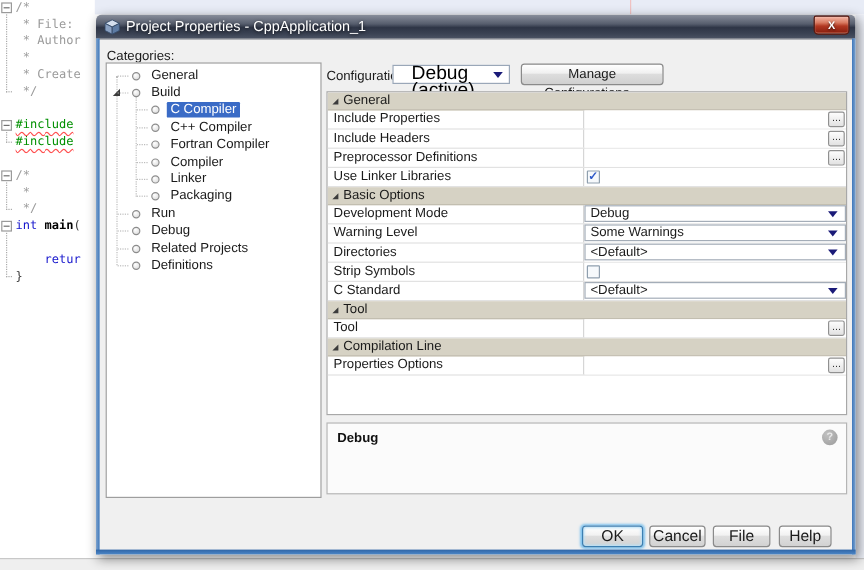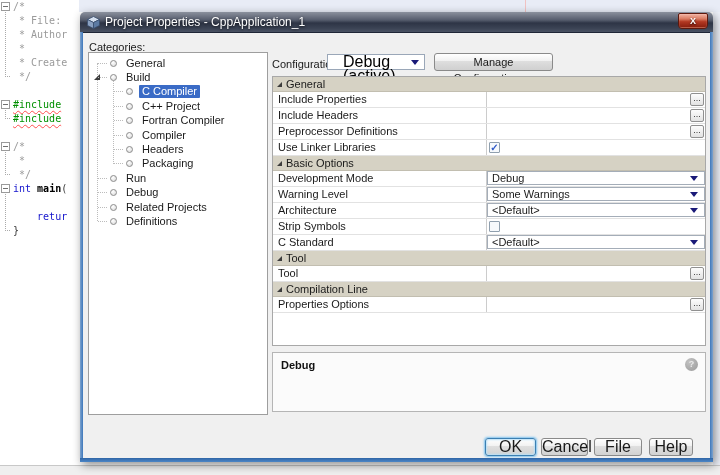--- a/index.html
+++ b/index.html
@@ -70,21 +70,21 @@
   .combo { position:absolute; left:0px; top:0px; right:0px; bottom:1px; border:1px solid #a4adb8; background:#fff; font-size:11px; line-height:13px; padding-left:4px; }
   .combo .combo-arrow { top:4px; right:6px; }
   .cb { position:absolute; left:2px; top:2px; width:11px; height:11px; border:1px solid #8f9fae; background:#f6f9fc; border-radius:1px;
         font-size:10px; line-height:10px; text-align:center; color:#2e59c8; font-weight:bold; }
 
   .desc-panel { position:absolute; left:192px; top:340px; width:434px; height:60px; background:#fbfbfb; border:1px solid #b5b5b5; }
   .desc-title { position:absolute; left:8px; top:6px; font-size:11px; font-weight:bold; color:#111; }
   .help-circle { position:absolute; right:7px; top:5px; width:13px; height:13px; border-radius:50%;
                  background:radial-gradient(circle at 35% 30%, #c2c2c2, #9a9a9a); color:#e9e9e9; font-size:9px; font-weight:bold; text-align:center; line-height:13px; }
 
-  .btn { position:absolute; top:426px; height:18px; font-size:16px; color:#1a1a1a; text-align:center; line-height:16px;
+  .btn { position:absolute; top:426px; height:18px; font-size:13px; color:#1a1a1a; text-align:center; line-height:16px;
          background:linear-gradient(#ffffff,#f1f1f1 45%,#dfdfdf 46%,#d2d2d2); border:1px solid #8a8a8a; border-radius:3px; }
   .btn.primary { border:1px solid #3c7fb1; box-shadow:0 0 2px 1px #7fc3ef, inset 0 0 2px 1px #b9e0f7; }
 </style>
 </head>
 <body>
 
 <div class="editor">
   <div id="fold-margin">
       <div class="fold-box" style="top: 2px;"></div>
       <div class="fold-line" style="top: 12px; height: 65px;"></div>
@@ -134,36 +134,36 @@
         <span class="tlabel sel">C Compiler</span>
       </div>
       <div class="titem lvl0" style="top: 17.4px;">
         <span class="hdots"></span>
         <span class="node-circle"></span>
         <span class="tlabel">Build</span>
       </div>
       <div class="titem lvl1" style="top: 46.2px;">
         <span class="hdots"></span>
         <span class="node-circle"></span>
-        <span class="tlabel">C++ Project</span>
+        <span class="tlabel">C++ Compiler</span>
       </div>
       <div class="titem lvl1" style="top: 60.6px;">
         <span class="hdots"></span>
         <span class="node-circle"></span>
         <span class="tlabel">Fortran Compiler</span>
       </div>
       <div class="titem lvl1" style="top: 75px;">
         <span class="hdots"></span>
         <span class="node-circle"></span>
         <span class="tlabel">Compiler</span>
       </div>
       <div class="titem lvl1" style="top: 89.4px;">
         <span class="hdots"></span>
         <span class="node-circle"></span>
-        <span class="tlabel">Headers</span>
+        <span class="tlabel">Linker</span>
       </div>
       <div class="titem lvl1" style="top: 103.8px;">
         <span class="hdots"></span>
         <span class="node-circle"></span>
         <span class="tlabel">Packaging</span>
       </div>
       <div class="titem lvl0" style="top: 118.2px;">
         <span class="hdots"></span>
         <span class="node-circle"></span>
         <span class="tlabel">Run</span>
@@ -231,21 +231,21 @@
           <div class="combo"><span>Debug</span><span class="combo-arrow"></span></div>
         </div>
       </div>
       <div class="prow">
         <span class="plabel">Warning Level</span>
         <div class="pcell">
           <div class="combo"><span>Some Warnings</span><span class="combo-arrow"></span></div>
         </div>
       </div>
       <div class="prow">
-        <span class="plabel">Architecture</span>
+        <span class="plabel">Directories</span>
         <div class="pcell">
           <div class="combo"><span>&lt;Default&gt;</span><span class="combo-arrow"></span></div>
         </div>
       </div>
       <div class="prow">
         <span class="plabel">Strip Symbols</span>
         <div class="pcell">
           <div class="cb"></div>
         </div>
       </div>

